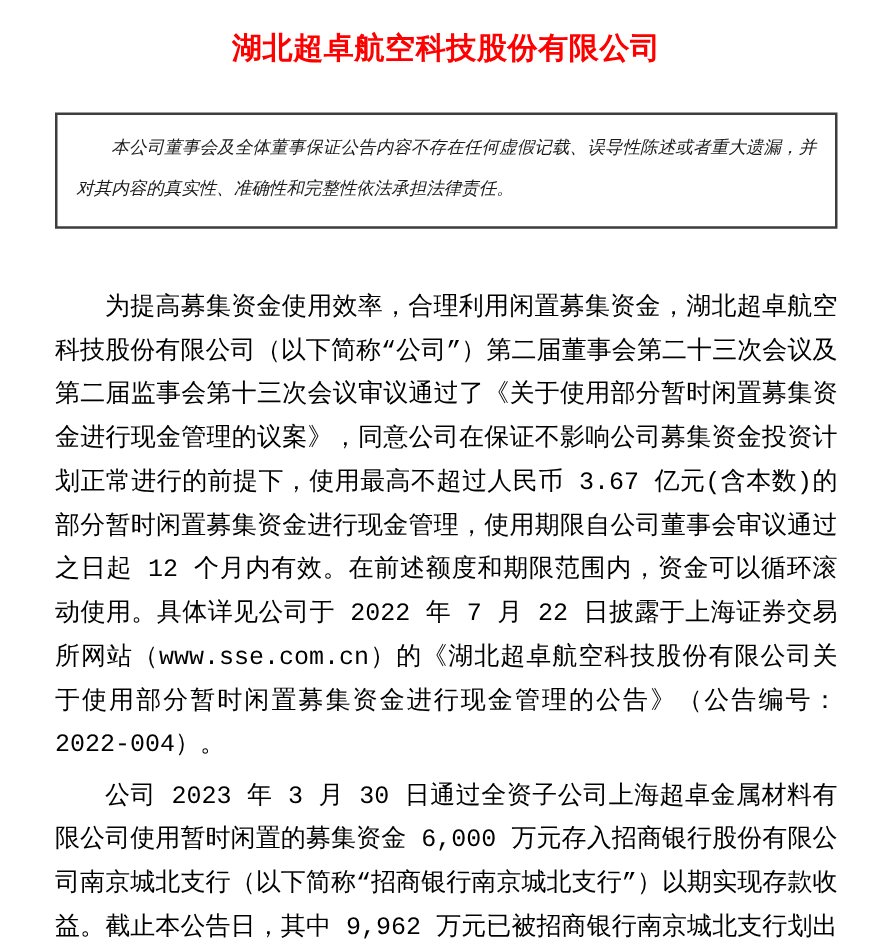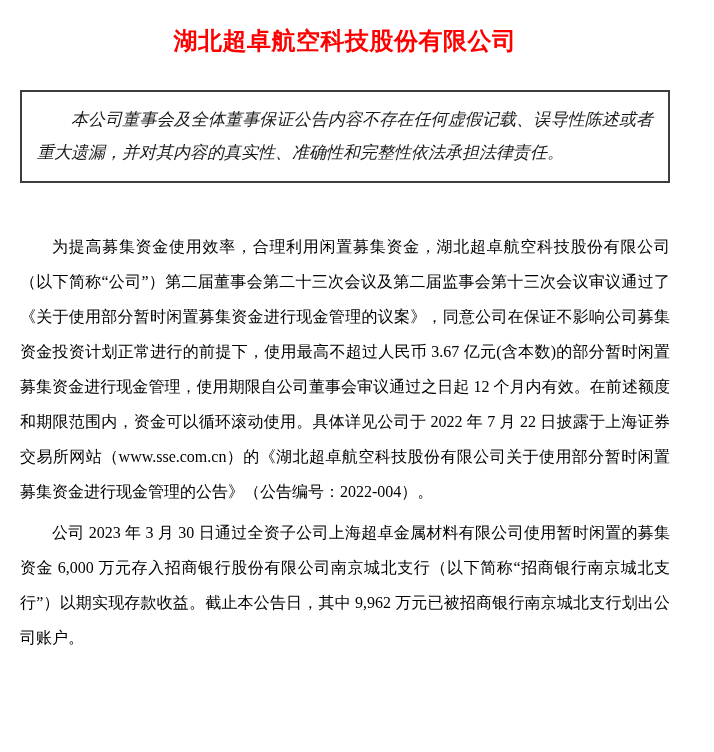--- a/index.html
+++ b/index.html
@@ -6,22 +6,22 @@
     margin: 0;
     padding: 0;
     background: #ffffff;
   }
   .page {
     position: relative;
     width: 714px;
     height: 752px;
     box-sizing: border-box;
     background: #ffffff;
-    padding: 28px 44px 0 20px;
-    font-family: Liberation Serif, serif;
+    padding: 28px 44px 0 44px;
+    font-family: Liberation Mono, monospace;
     color: #000000;
     overflow: hidden;
   }
   .doc-title {
     margin: 0;
     text-align: center;
     color: #fe0000;
     font-size: 24px;
     font-weight: bold;
     line-height: 1.1;
@@ -32,30 +32,30 @@
   }
   .disclaimer-box {
     margin-top: 36px;
     border: 2px solid #3d3d3d;
     box-sizing: border-box;
     min-height: 91px;
     padding: 11px 15px 12px 15px;
   }
   .disclaimer-text {
     margin: 0;
-    font-size: 17px;
+    font-size: 14px;
     line-height: 33px;
     font-style: italic;
     text-indent: 2em;
     text-align: justify;
     color: #1a1a1a;
   }
   .body-para {
     margin: 0;
-    font-size: 16px;
+    font-size: 20px;
     line-height: 35px;
     text-indent: 2em;
     text-align: justify;
     color: #000000;
   }
   .body-para.first {
     margin-top: 46px;
   }
   .body-para.second {
     margin-top: 6px;

